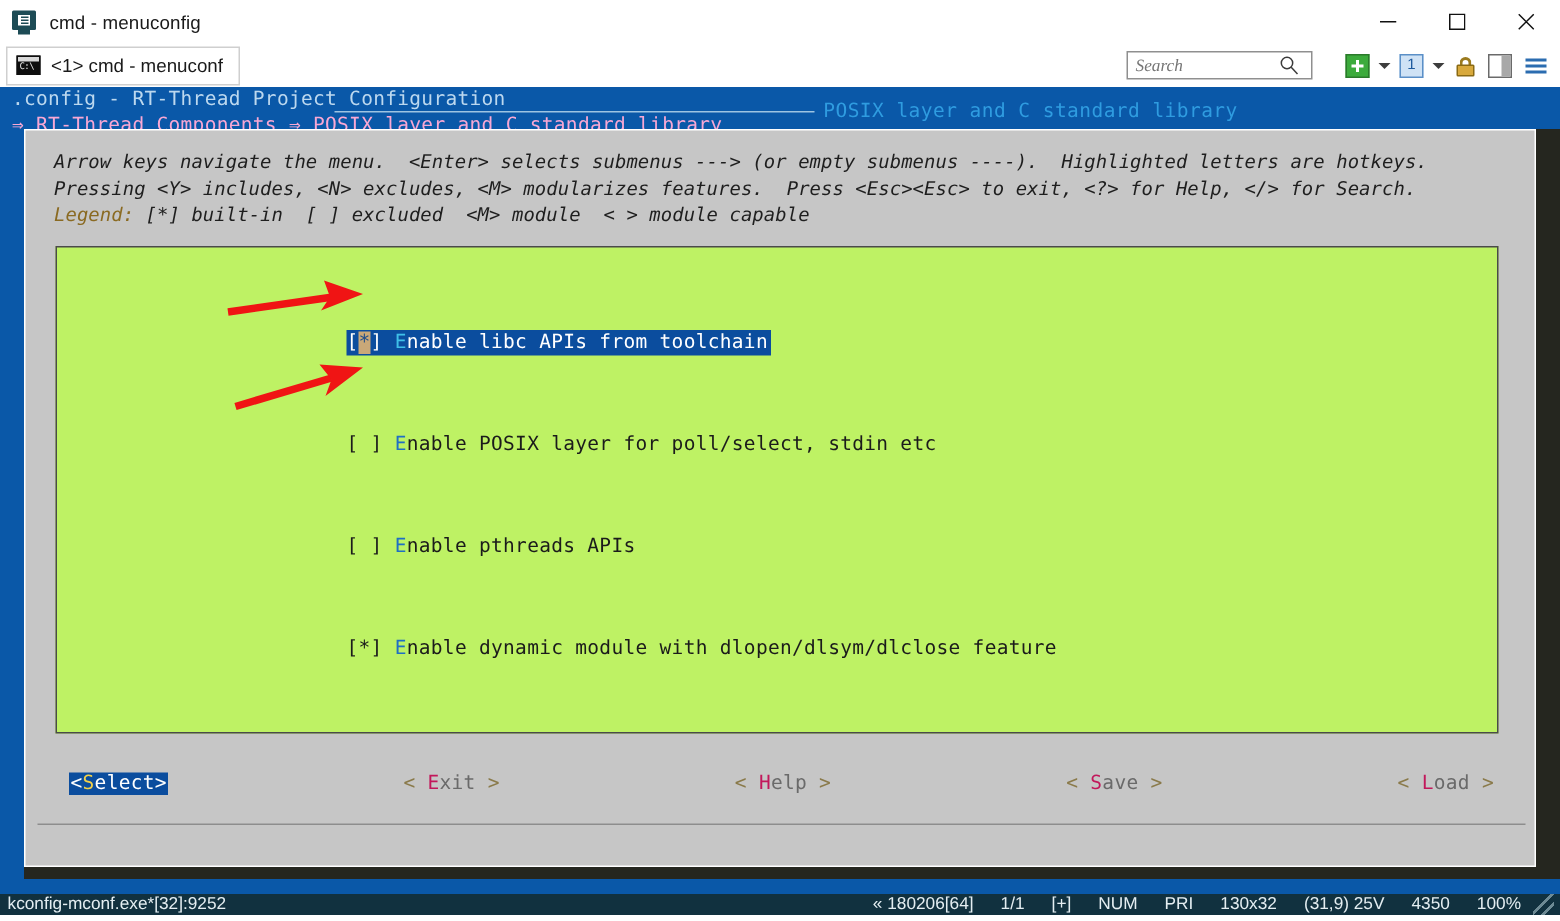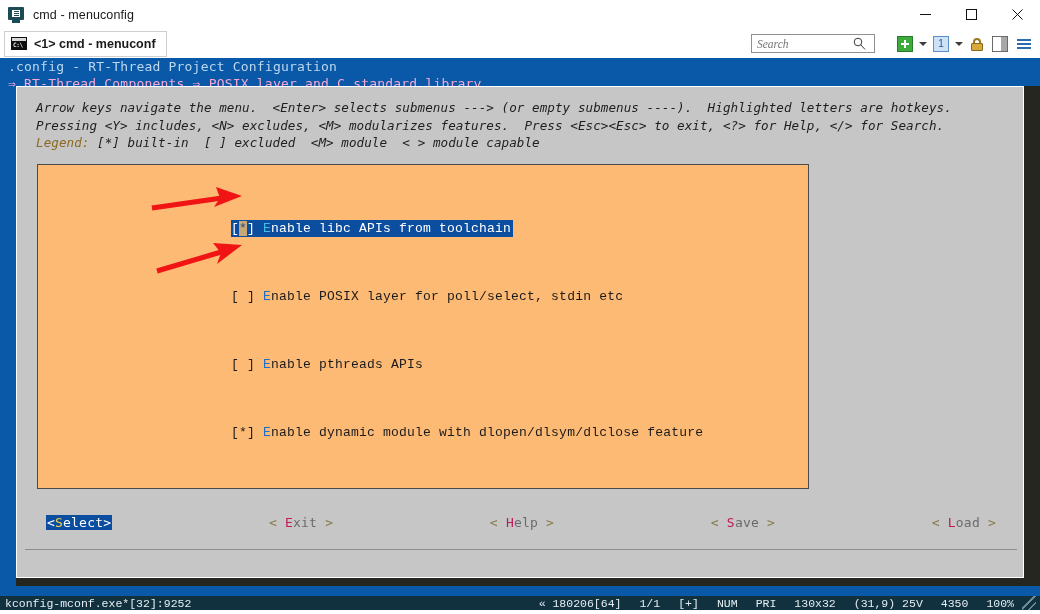--- a/index.html
+++ b/index.html
@@ -64,21 +64,21 @@
     width: 46px; height: 29px;
     display: flex; align-items: center; justify-content: center;
   }
   .wc svg { display: block; }
 
   
   .tabstrip {
     position: absolute; left: 0; top: 29px;
     width: 852px; height: 29px;
     background: #ffffff;
-    display: flex; align-items: center; font-weight: bold;
+    display: flex; align-items: center;
   }
   .tab {
     margin-left: 4px;
     height: 26px;
     min-width: 148px;
     border: 1px solid #cfcfcf;
     background: #ffffff;
     display: flex; align-items: center;
     padding: 0 10px 0 6px;
     box-sizing: border-box;
@@ -250,25 +250,24 @@
     font-size: 12.6px; line-height: 17.5px;
     color: #1e1e1e;
     white-space: pre;
     letter-spacing: 0.05px;
     font-style: italic;
   }
   .helptext .amber { color: #8a6a22; }
 
   .listframe {
     position: absolute; left: 20px; top: 77px;
-    width: 772px; height: 325px;
+    width: 962px; height: 325px;
     border: 1px solid #4a4a4a;
-    background: #fdba74;
-    box-sizing: border-box;
-    font-family: Liberation Mono, monospace;
+    background: #bef264;
+    box-sizing: border-box;
   }
   .menulist {
     position: absolute; left: 193px; top: 4px;
     font-size: 13px; line-height: 17px;
     white-space: pre;
     color: #1b1b1b;
     letter-spacing: 0.2px;
   }
   .mi { height: 17px; display: block; width: max-content; }
   .mi .brk { color: #1b1b1b; }
@@ -308,21 +307,21 @@
   
   .arrow { position: absolute; pointer-events: none; }
 
   
   .statusbar {
     position: absolute; left: 0; top: 596px;
     width: 1040px; height: 14px;
     background: #11313f;
     color: #e4eef2;
     font-size: 11.5px;
-    display: flex; align-items: center; font-family: Liberation Mono, monospace;
+    display: flex; align-items: center;
   }
   .statusbar .left { margin-left: 5px; white-space: nowrap; }
   .statusbar .right {
     margin-left: auto; margin-right: 4px;
     display: flex; align-items: center; white-space: nowrap;
   }
   .statusbar .right .cell { margin-left: 18px; }
   .statusbar .right .cell:first-child { margin-left: 0; }
   .grip {
     width: 14px; height: 14px; margin-left: 8px;
@@ -409,20 +408,21 @@
   <div class="console">
 
     <div class="hdr"><span>.config - RT-Thread Project Configuration</span>
 <span class="dim">⇒ RT-Thread Components ⇒ POSIX layer and C standard library</span></div>
     <div class="hdr-rule" style="left:500px;"></div>
 
     <div class="term-dark"></div>
 
     <div class="dialog">
 
+      <div class="dialog-title"><span class="tl-line"></span><span>POSIX layer and C standard library</span></div>
 
       <div class="helptext"><span>Arrow keys navigate the menu.  &lt;Enter&gt; selects submenus ---&gt; (or empty submenus ----).  Highlighted letters are hotkeys.</span>
 <span>Pressing &lt;Y&gt; includes, &lt;N&gt; excludes, &lt;M&gt; modularizes features.  Press &lt;Esc&gt;&lt;Esc&gt; to exit, &lt;?&gt; for Help, &lt;/&gt; for Search.</span>
 <span class="amber">Legend: </span><span>[*] built-in </span><span> [ ] excluded </span><span> &lt;M&gt; module </span><span> &lt; &gt; module capable</span></div>
 
       <div class="listframe">
         <div class="menulist">
 
           <div class="mi sel"><span class="brk">[</span><span class="cursor">*</span><span class="brk">]</span><span class="lbl"> </span><span class="hot">E</span><span class="lbl">nable libc APIs from toolchain</span></div>
 

